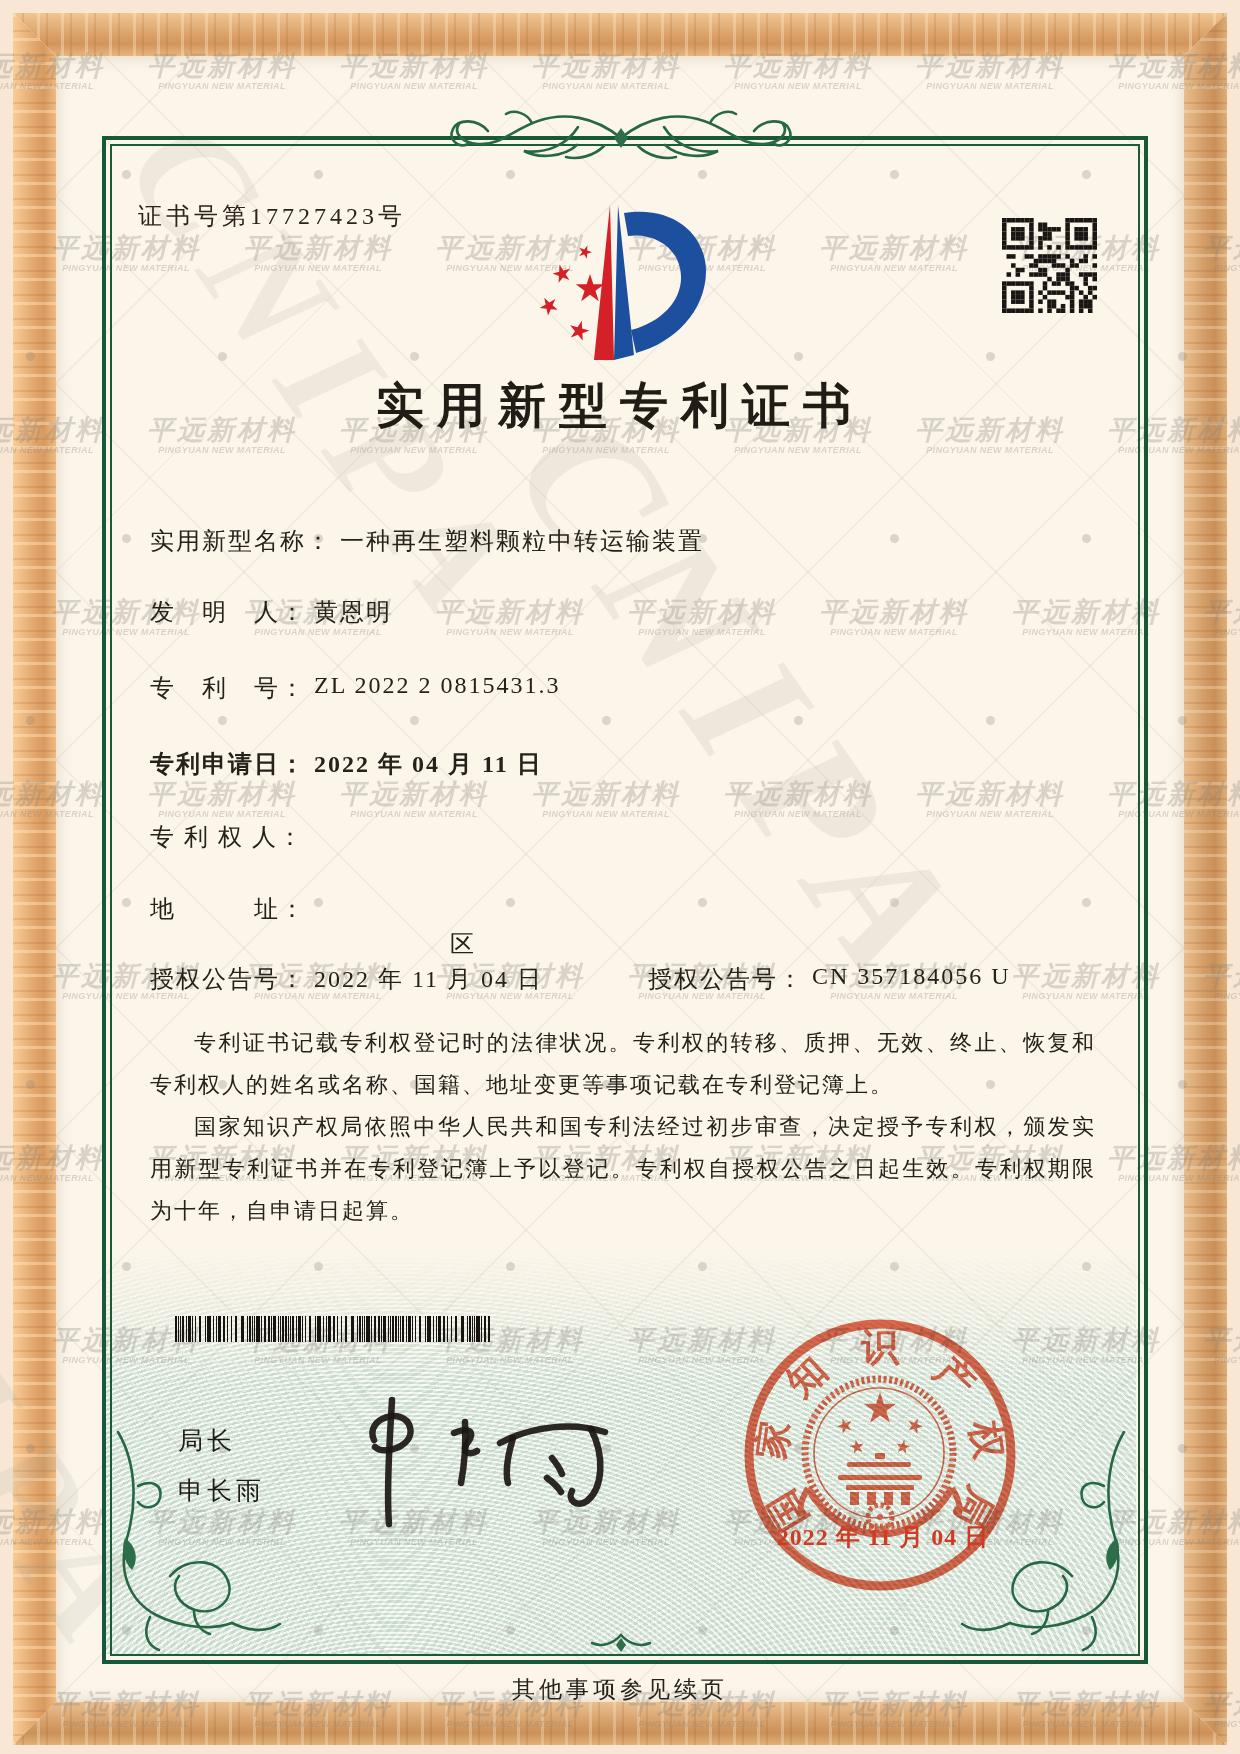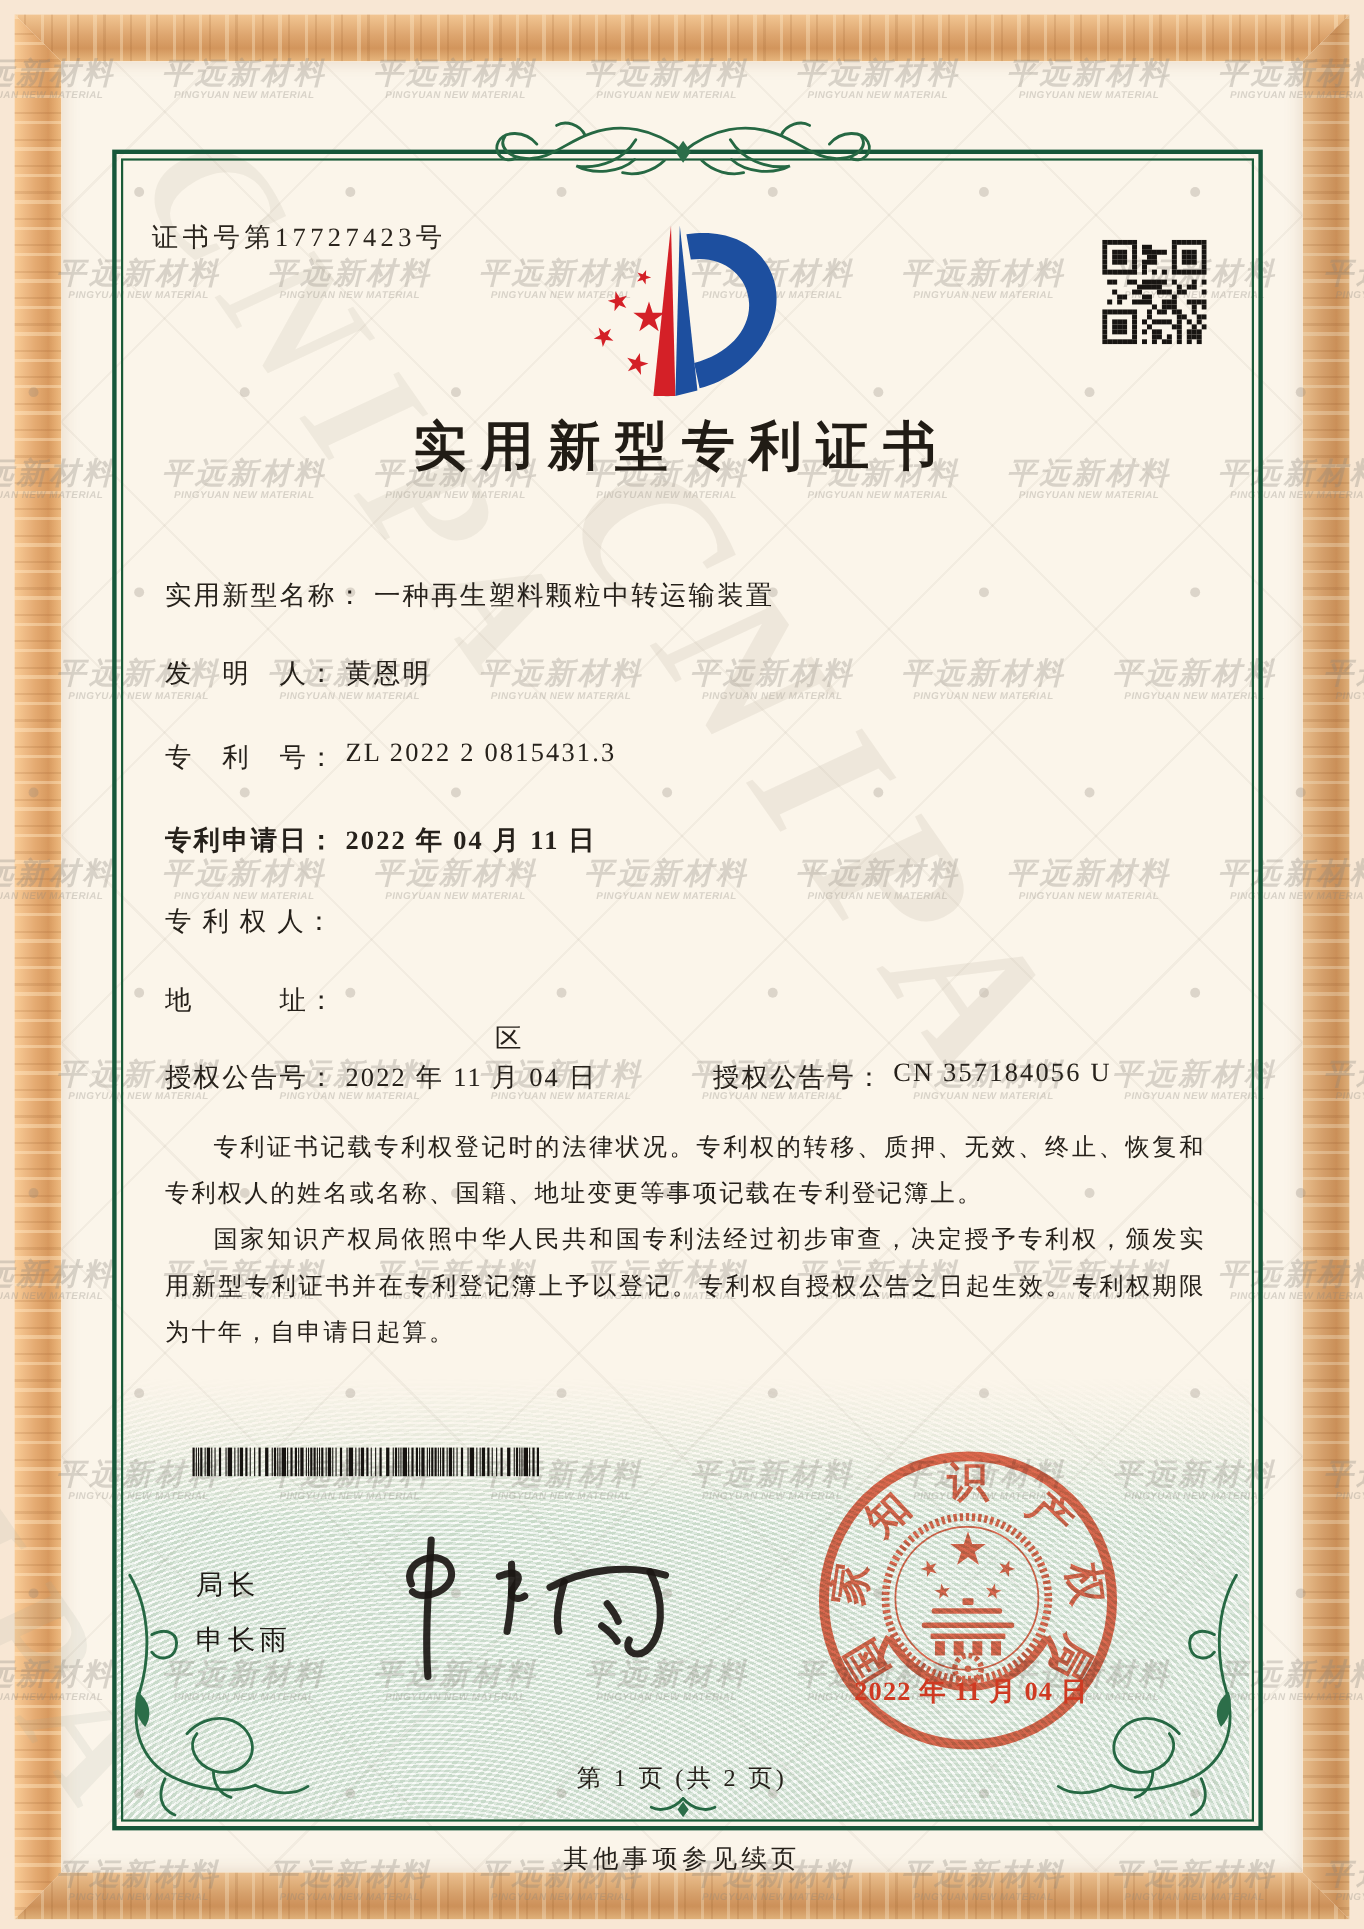--- a/index.html
+++ b/index.html
@@ -819,15 +819,14 @@
   <text x="142" y="48" text-anchor="middle" class="seal-char" transform="rotate(-121 142 143)">国</text>
       <text x="142" y="48" text-anchor="middle" class="seal-char" transform="rotate(-82 142 143)">家</text>
       <text x="142" y="48" text-anchor="middle" class="seal-char" transform="rotate(-43 142 143)">知</text>
       <text x="142" y="48" text-anchor="middle" class="seal-char" transform="rotate(0 142 143)">识</text>
       <text x="142" y="48" text-anchor="middle" class="seal-char" transform="rotate(44 142 143)">产</text>
       <text x="142" y="48" text-anchor="middle" class="seal-char" transform="rotate(82 142 143)">权</text>
       <text x="142" y="48" text-anchor="middle" class="seal-char" transform="rotate(119 142 143)">局</text>
     </svg>
   <div class="ct seal-date">2022 年 11 月 04 日</div>
 
-  <div class="ct footer-page">第 1 页 (共 2 页)</div>
   <div class="ct cont-note">其他事项参见续页</div>
 </div>
 
 </body></html>

